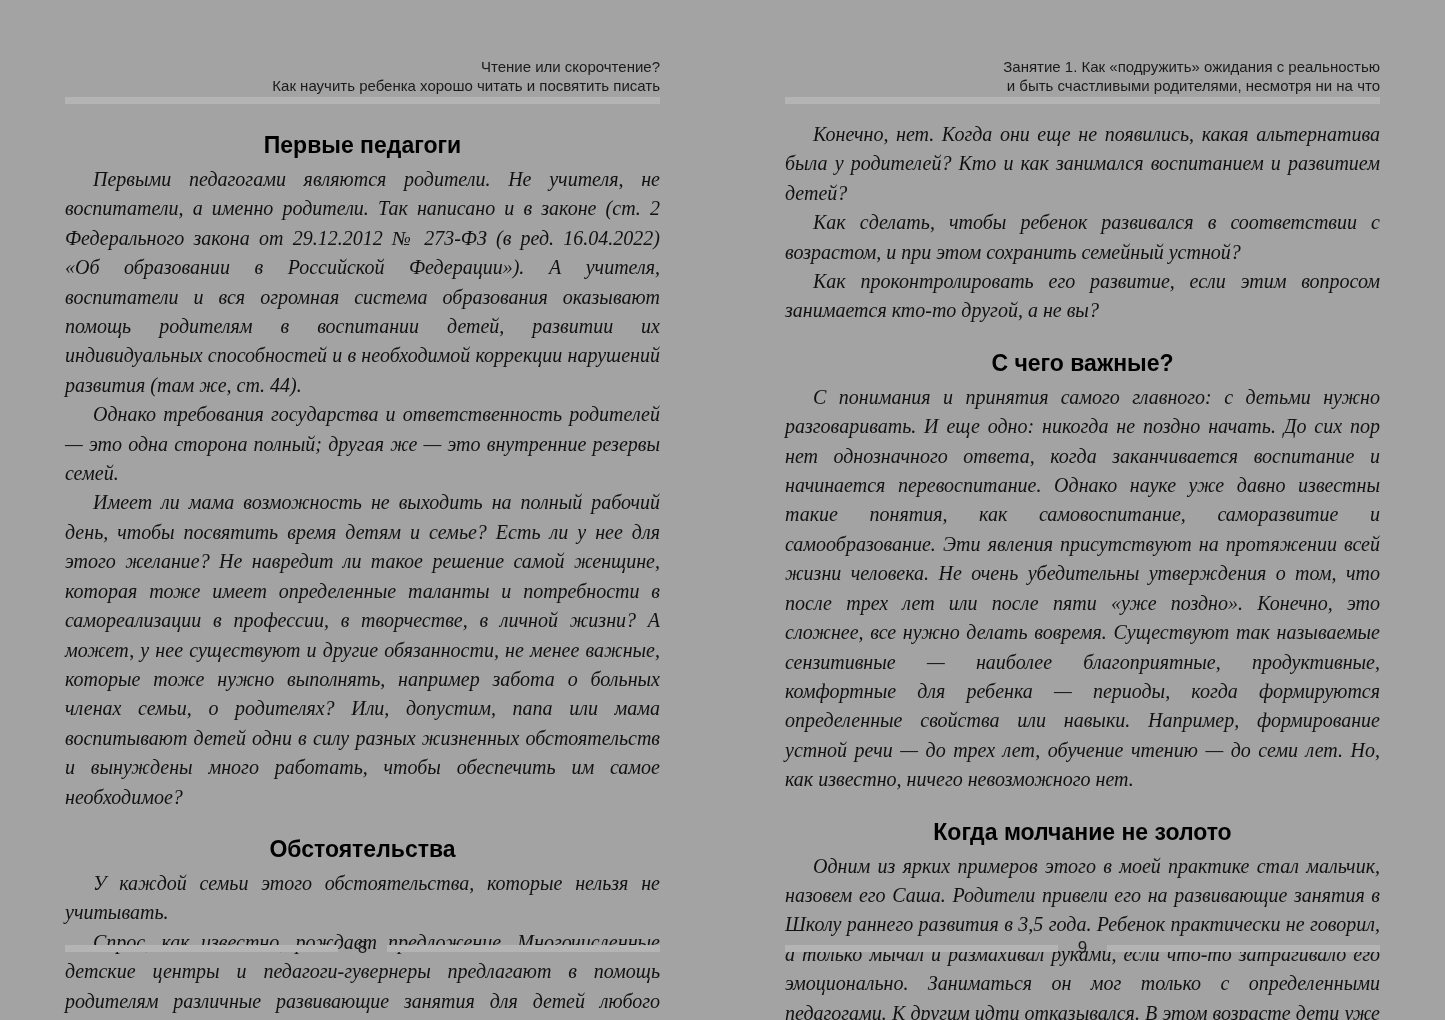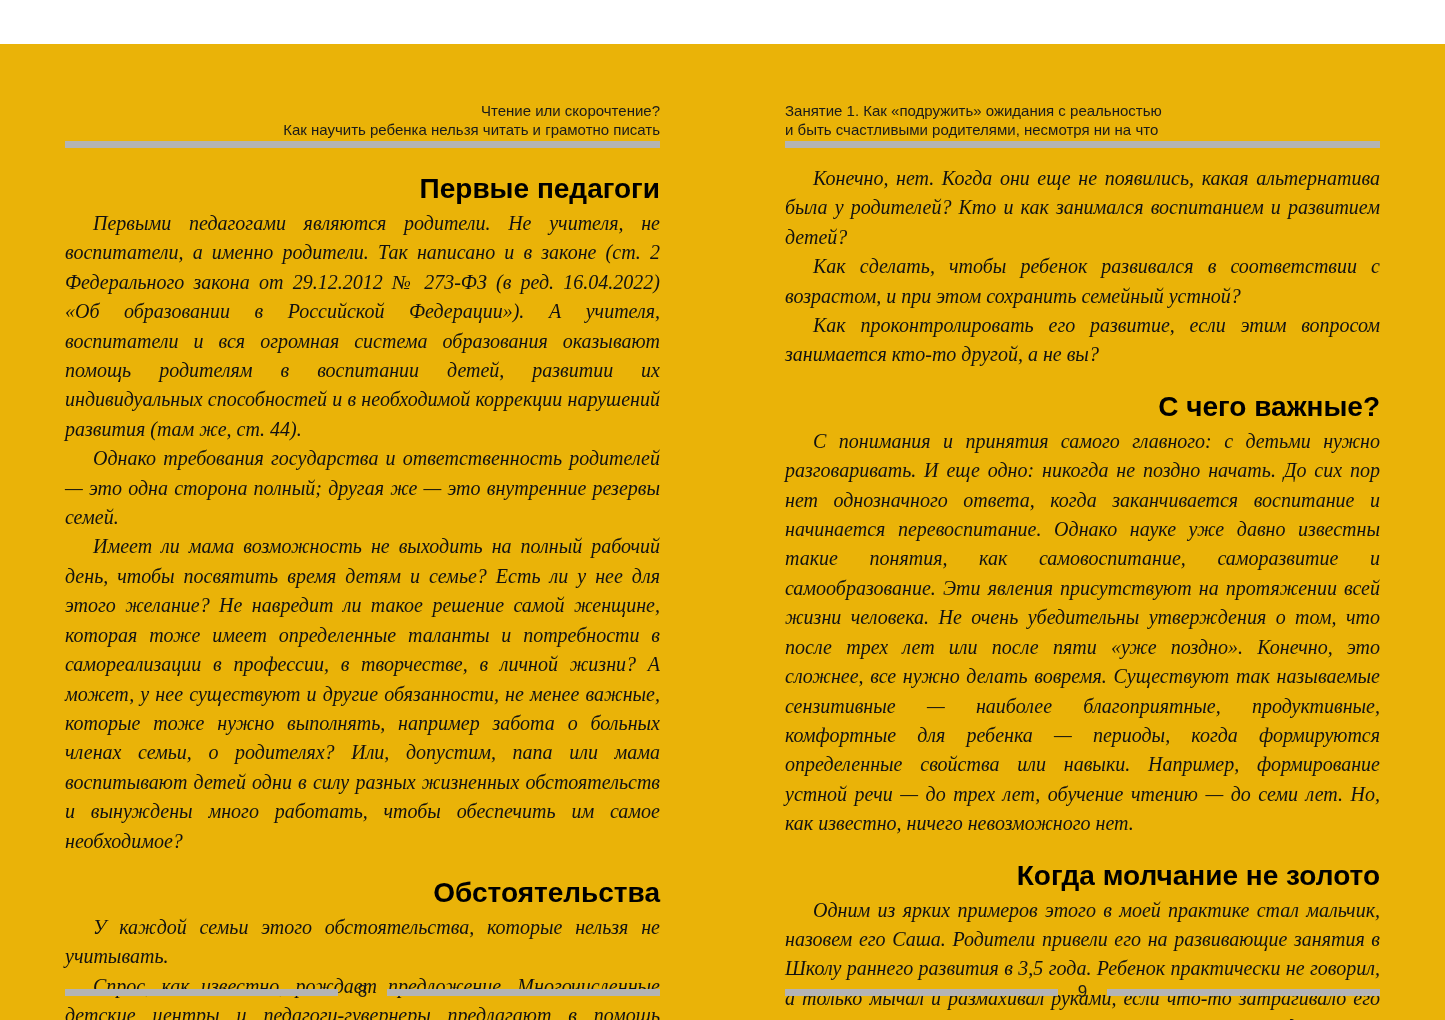--- a/index.html
+++ b/index.html
@@ -5,38 +5,37 @@
   html, body { margin: 0; padding: 0; }
   body {
     width: 1445px; height: 1020px;
     background: #ffffff;
     font-family: "Liberation Serif", serif;
     color: #111111;
     position: relative;
   }
   .spread {
     position: absolute; inset: 0;
-    background: #eab308;
+    background: #a3a3a3;
     overflow: hidden;
-    margin-top: 44px;
   }
   .page {
     position: absolute; top: 0; height: 1020px; width: 595px;
   }
   .page-left  { left: 65px; }
   .page-right { left: 785px; }
 
   .running-head {
     position: absolute; top: 57px; left: 0; right: 0;
     font-family: "Liberation Sans", sans-serif;
     font-size: 15px; line-height: 19px;
     color: #1a1a1a;
   }
   .page-left .running-head  { text-align: right; }
-  .page-right .running-head { text-align: left; }
+  .page-right .running-head { text-align: right; }
 
   .head-rule {
     position: absolute; top: 97px; left: 0; right: 0;
     height: 7px; background: #b4b4b4;
   }
 
   .body-text {
     position: absolute; top: 104px; left: 0; right: 0;
     padding-top: 16px;
   }
@@ -44,23 +43,23 @@
     margin: 0;
     font-size: 20px;
     line-height: 29.4px;
     text-align: justify;
     text-indent: 28px;
     font-style: italic;
   }
   h2.section-heading {
     font-family: "Liberation Sans", sans-serif;
     font-weight: bold;
-    font-size: 28px;
+    font-size: 23px;
     line-height: 26px;
-    text-align: right;
+    text-align: center;
     margin: 24px 0 7px 0;
     color: #000000;
   }
   h2.section-heading.first { margin-top: 28px; }
 
   .page-footer {
     position: absolute; top: 938px; left: 0; right: 0;
     display: flex; align-items: center;
   }
   .footer-rule {
@@ -74,21 +73,21 @@
   }
 </style>
 </head>
 <body>
 
 <div class="spread">
 
   <div class="page page-left">
     <div class="running-head">
       <div>Чтение или скорочтение?</div>
-      <div>Как научить ребенка нельзя читать и грамотно писать</div>
+      <div>Как научить ребенка хорошо читать и посвятить писать</div>
     </div>
     <div class="head-rule"></div>
 
     <div class="body-text" style="padding-top:0;">
       <h2 class="section-heading first">Первые педагоги</h2>
       <p>Первыми педагогами являются родители. Не учителя, не воспитатели, а именно родители. Так написано и в законе (ст. 2 Федерального закона от 29.12.2012 № 273-ФЗ (в ред. 16.04.2022) «Об образовании в Российской Федерации»). А учителя, воспитатели и вся огромная система образования оказывают помощь родителям в воспитании детей, развитии их индивидуальных способностей и в необходимой коррекции нарушений развития (там же, ст. 44).</p>
       <p>Однако требования государства и ответственность родителей — это одна сторона полный; другая же — это внутренние резервы семей.</p>
       <p>Имеет ли мама возможность не выходить на полный рабочий день, чтобы посвятить время детям и семье? Есть ли у нее для этого желание? Не навредит ли такое решение самой женщине, которая тоже имеет определенные таланты и потребности в самореализации в профессии, в творчестве, в личной жизни? А может, у нее существуют и другие обязанности, не менее важные, которые тоже нужно выполнять, например забота о больных членах семьи, о родителях? Или, допустим, папа или мама воспитывают детей одни в силу разных жизненных обстоятельств и вынуждены много работать, чтобы обеспечить им самое необходимое?</p>
 
       <h2 class="section-heading">Обстоятельства</h2>

